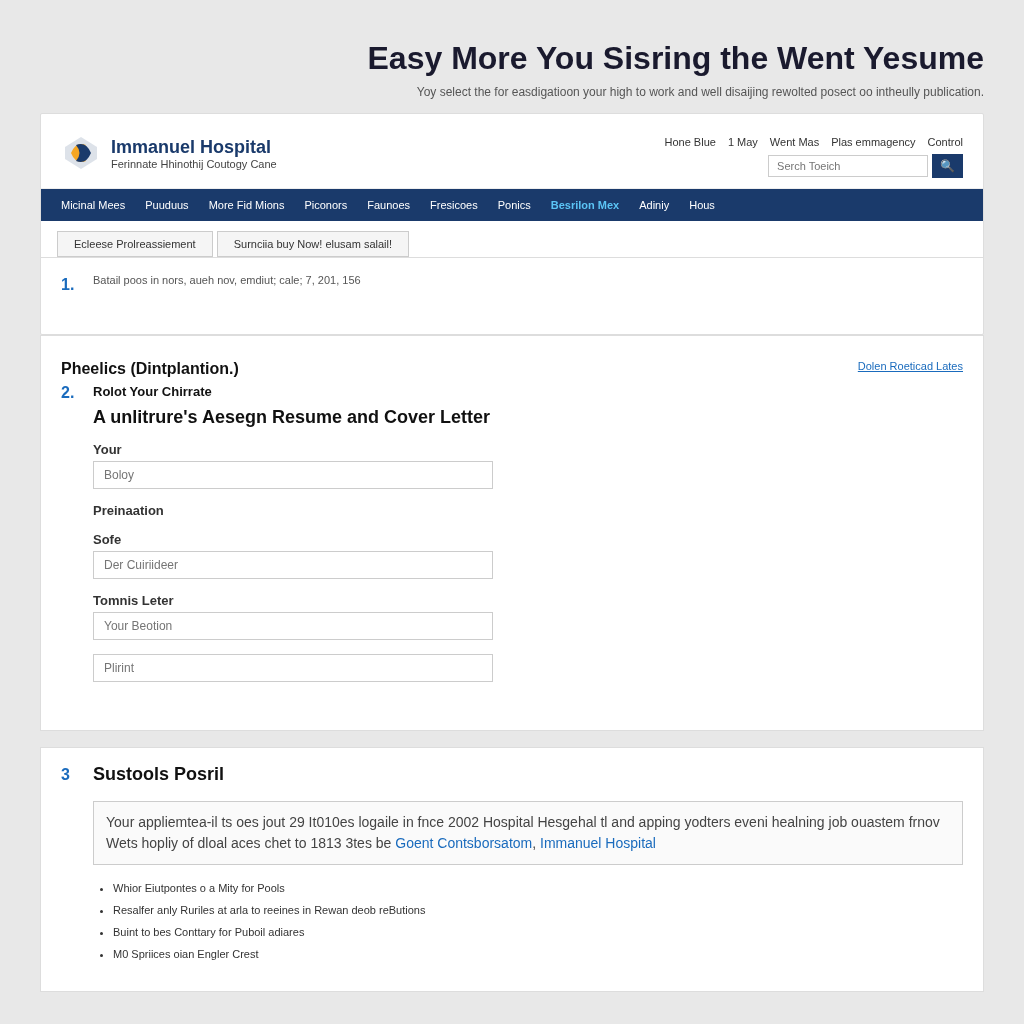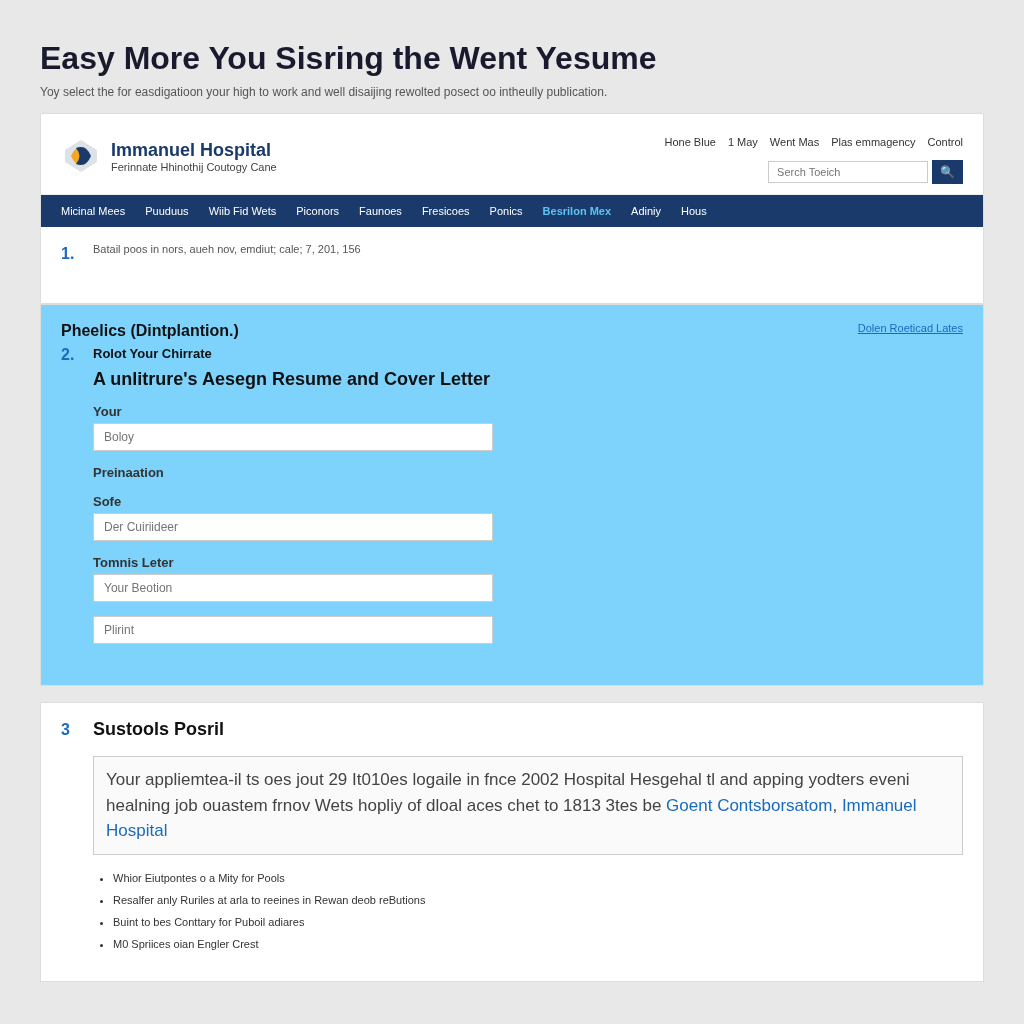--- a/index.html
+++ b/index.html
@@ -11,22 +11,22 @@
     }
     .page-wrapper {
       max-width: 1024px;
       margin: 0 auto;
       background: #e8e8e8;
       padding: 20px 0 40px 0;
     }
 
     
     .hero {
-      text-align: left;
-      padding: 20px 32px 14px 40px;
+      text-align: right;
+      padding: 20px 40px 14px 40px;
     }
     .hero-title {
       font-size: 32px;
       font-weight: bold;
       color: #1a1a2e;
       margin-bottom: 8px;
     }
     .hero-subtitle {
       font-size: 12px;
       color: #555;
@@ -80,21 +80,20 @@
       margin-top: 8px;
     }
     .top-links span {
       cursor: pointer;
       color: #333;
     }
     .search-bar {
       display: flex;
       align-items: center;
       gap: 4px;
-      margin-top: 6px;
     }
     .search-input {
       border: 1px solid #ccc;
       padding: 4px 8px;
       font-size: 11px;
       width: 160px;
       color: #888;
     }
     .search-btn {
       background: #1a3a6b;
@@ -168,24 +167,24 @@
       color: #111;
       margin-bottom: 4px;
     }
     .section-desc {
       font-size: 11px;
       color: #555;
     }
 
     
     .section2-card {
-      background: #7dd3fc;
+      background: #ffffff;
       border: 1px solid #ddd;
       margin: 0 40px 16px 40px;
-      padding: 17px 20px;
+      padding: 24px 20px;
     }
     .section2-header {
       display: flex;
       justify-content: space-between;
       align-items: flex-start;
       margin-bottom: 6px;
     }
     .section2-title {
       font-size: 16px;
       font-weight: bold;
@@ -259,21 +258,21 @@
     .section3-title {
       font-size: 18px;
       font-weight: bold;
       color: #111;
       margin-bottom: 16px;
     }
     .info-text-box {
       border: 1px solid #ccc;
       padding: 10px 12px;
       background: #fafafa;
-      font-size: 17px;
+      font-size: 14px;
       color: #444;
       line-height: 1.5;
       margin-bottom: 12px;
     }
     .info-text-box a {
       color: #1a6bbd;
       text-decoration: none;
     }
     .bullet-list {
       list-style: disc;
@@ -320,30 +319,34 @@
         <div class="search-bar">
           <input class="search-input" type="text" placeholder="Serch Toeich" style="">
           <button class="search-btn">🔍</button>
         </div>
       </div>
     </div>
 
     <div class="nav-bar">
       <div class="nav-item">Micinal Mees</div>
       <div class="nav-item">Puuduus</div>
-      <div class="nav-item">Wiib Fid Wets</div>
+      <div class="nav-item">More Fid Mions</div>
       <div class="nav-item">Piconors</div>
       <div class="nav-item">Faunoes</div>
       <div class="nav-item">Fresicoes</div>
       <div class="nav-item">Ponics</div>
       <div class="nav-item active">Besrilon Mex</div>
       <div class="nav-item">Adiniy</div>
       <div class="nav-item">Hous</div>
     </div>
 
+    <div class="tab-bar">
+      <div class="tab-item">Ecleese Prolreassiement</div>
+      <div class="tab-item">Surnciia buy Now! elusam salail!</div>
+    </div>
 
     <div class="content-area">
 
       <div class="section-block">
         <div class="section-number">1.</div>
         <div class="section-content">
           <div class="section-desc">Batail poos in nors, aueh nov, emdiut; cale; 7, 201, 156</div>
         </div>
       </div>
 

